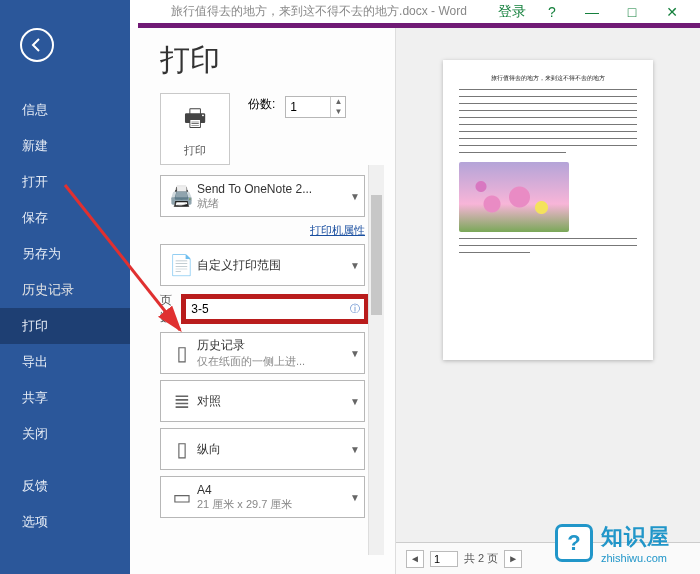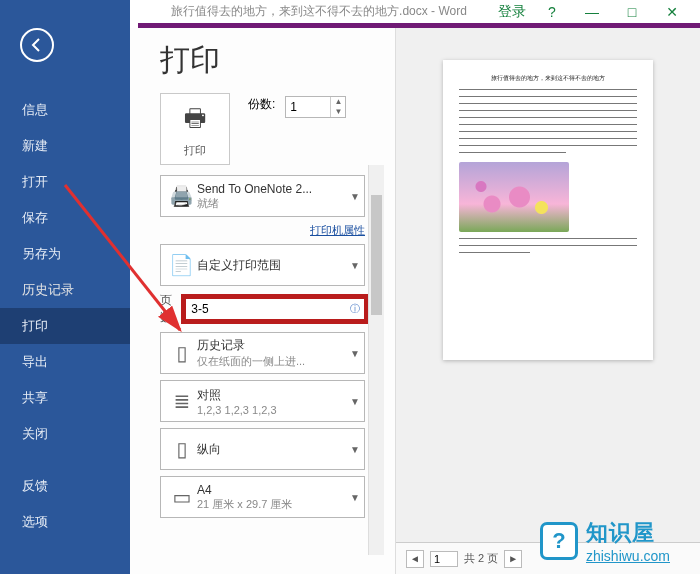--- a/index.html
+++ b/index.html
@@ -46,21 +46,21 @@
   .page .ptitle { text-align: center; font-size: 6px; color: #222; margin-bottom: 6px; }
   .page .pline { height: 4px; background: linear-gradient(#777,#777) no-repeat; background-size: 100% 1px; margin-bottom: 3px; }
   .page .pimg { width: 110px; height: 70px; background: linear-gradient(#b4a4d8, #f8b5d8 60%, #7aa858); margin: 6px 0; border-radius: 2px; position: relative; overflow: hidden; }
   .page .pimg::before { content: ""; position: absolute; inset: 0; background: radial-gradient(circle at 30% 60%, #e98bc4 0 8px, transparent 9px), radial-gradient(circle at 55% 50%, #e98bc4 0 10px, transparent 11px), radial-gradient(circle at 75% 65%, #f4e25c 0 6px, transparent 7px), radial-gradient(circle at 20% 35%, #d878c1 0 5px, transparent 6px); }
   .preview-bar { height: 32px; border-top: 1px solid #ccc; background: #fafafa; display: flex; align-items: center; padding: 0 10px; gap: 6px; font-size: 11px; color: #555; }
   .nav-btn { width: 18px; height: 18px; border: 1px solid #bbb; background: #fff; text-align: center; line-height: 16px; cursor: pointer; font-size: 10px; }
   .pagenum-input { width: 28px; border: 1px solid #bbb; padding: 1px 3px; font-size: 11px; text-align: left; }
   .watermark { position: absolute; right: 30px; bottom: 10px; display: flex; align-items: center; gap: 8px; z-index: 10; }
   .watermark .qmark { width: 38px; height: 38px; border: 3px solid #2196c9; border-radius: 7px; display: flex; align-items: center; justify-content: center; color: #2196c9; font-size: 22px; font-weight: bold; background: #fff; }
   .watermark .wtext { color: #2196c9; font-size: 22px; font-weight: 700; letter-spacing: 1px; }
-  .watermark .wurl { color: #2196c9; font-size: 14px; display: block; text-decoration: underline; }
+  .watermark .wurl { color: #2196c9; font-size: 11px; display: block; }
   .arrow { position: absolute; left: 60px; top: 180px; z-index: 20; pointer-events: none; }
 </style>
 </head>
 <body>
 
 <div class="titlebar">
   <div class="doc">旅行值得去的地方，来到这不得不去的地方.docx - Word</div>
   <div class="tbtn">登录</div>
   <div class="tbtn">?</div>
   <div class="tbtn">—</div>
@@ -146,21 +146,20 @@
           <div class="otitle">历史记录</div>
           <div class="osub">仅在纸面的一侧上进...</div>
         </div>
         <div class="chev">▼</div>
       </div>
 
       <div class="opt-box">
         <div class="oicon">≣</div>
         <div class="otext">
           <div class="otitle">对照</div>
-          <div class="osub">1,2,3   1,2,3   1,2,3</div>
         </div>
         <div class="chev">▼</div>
       </div>
 
       <div class="opt-box">
         <div class="oicon">▯</div>
         <div class="otext">
           <div class="otitle">纵向</div>
         </div>
         <div class="chev">▼</div>

